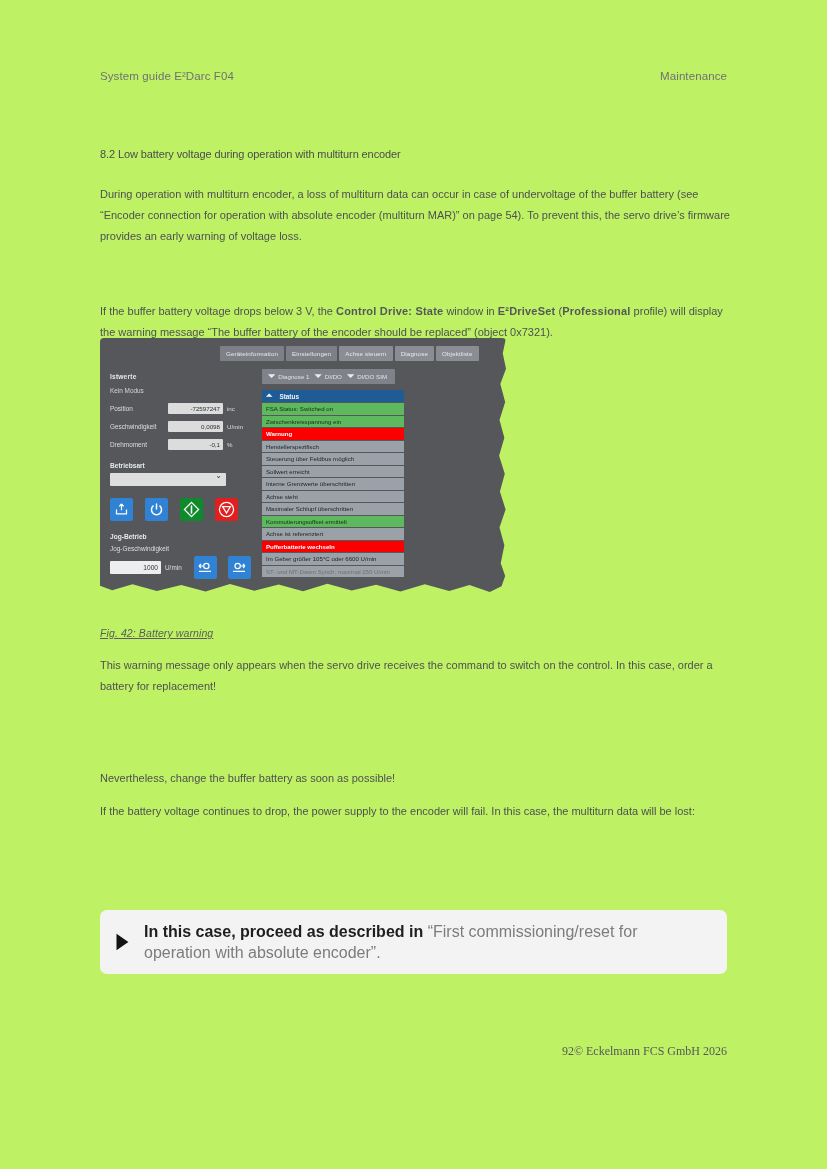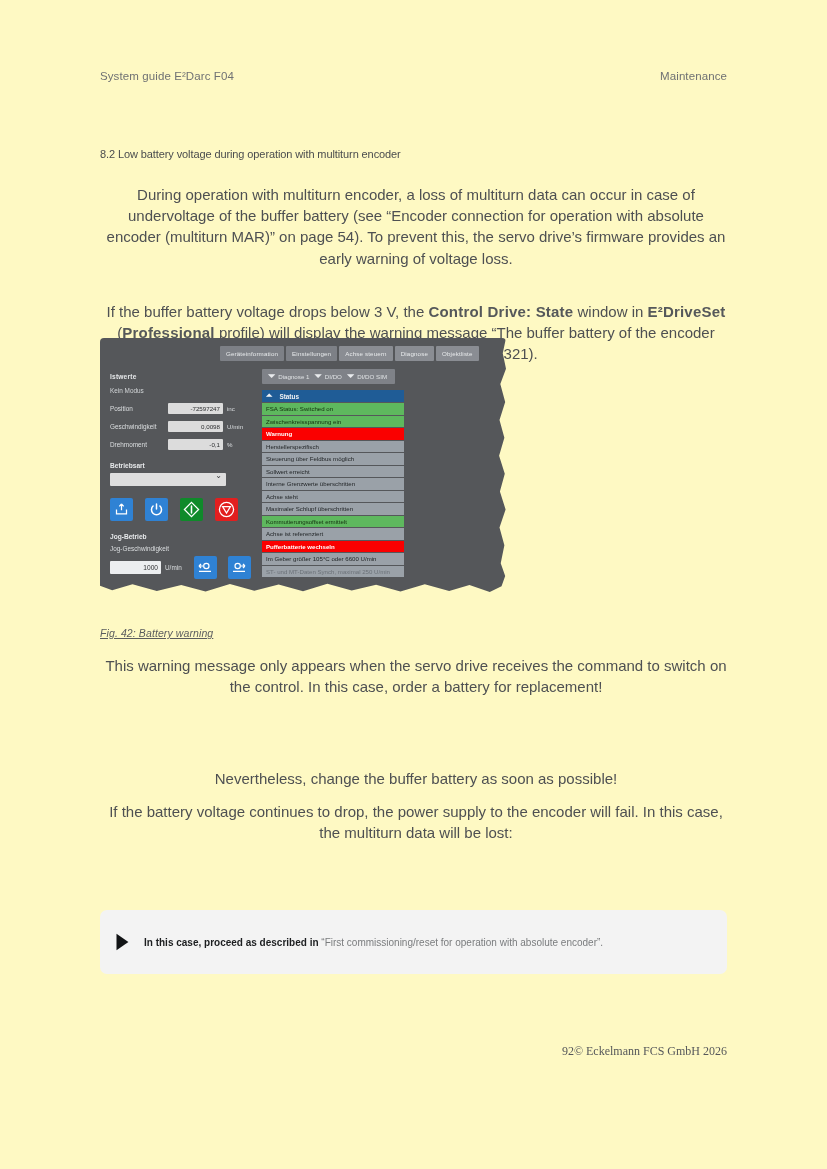--- a/index.html
+++ b/index.html
@@ -10,21 +10,21 @@
   body {
     width: 827px;
     height: 1169px;
     position: relative;
     font-family: "Liberation Sans", sans-serif;
     overflow: hidden;
   }
   .page {
     position: absolute;
     inset: 0;
-    background: #fef9c3;
+    background: #bef264;
   }
   .content {
     position: absolute;
     left: 100px;
     top: 0;
     width: 627px;
     height: 1169px;
   }
 
   
@@ -54,24 +54,24 @@
     letter-spacing: -0.1px;
     line-height: 22px;
   }
 
   
   .para {
     position: absolute;
     left: 0;
     width: 632px;
     margin: 0;
-    font-size: 15px;
+    font-size: 11px;
     line-height: 21.2px;
     color: #4e5052;
-    text-align: center;
+    text-align: left;
   }
   .para b { color: #55585a; font-weight: 700; letter-spacing: .2px; }
 
   #p1 { top: 184px; }
   #p2 { top: 261px; margin-top: 40px; }
 
   
   .figure-wrap {
     position: absolute;
     left: 0;
@@ -255,21 +255,21 @@
     align-items: center;
   }
   .note-arrow {
     width: 44px;
     display: flex;
     align-items: center;
     justify-content: center;
     flex: none;
   }
   .note-text {
-    font-size: 10px;
+    font-size: 16px;
     line-height: 21px;
     color: #7a7c7e;
     padding-right: 20px;
   }
   .note-text b { color: #1c1e20; font-weight: 700; }
 
   
   .footer {
     position: absolute;
     top: 1044px;

